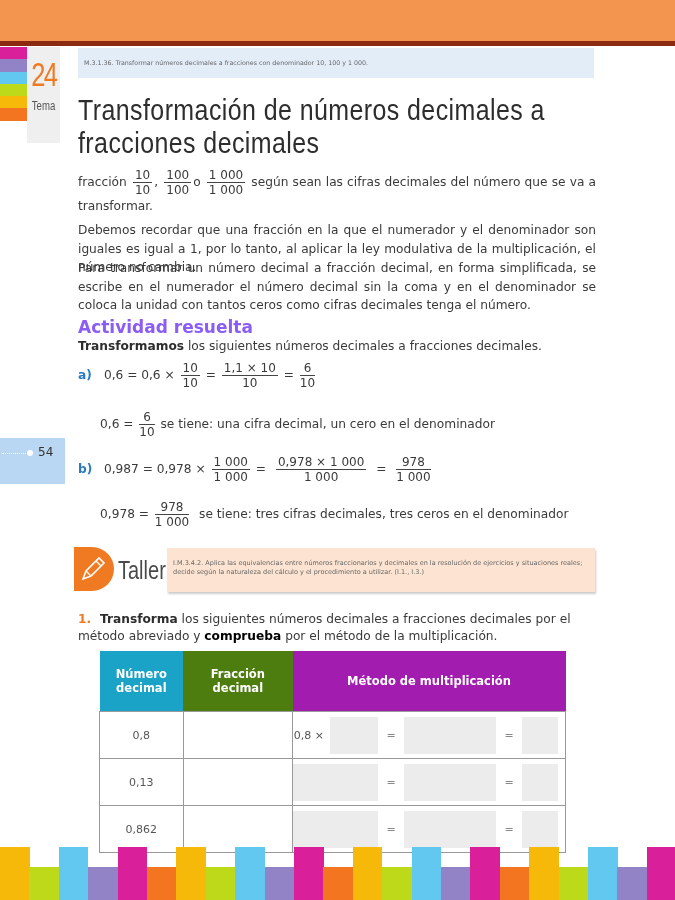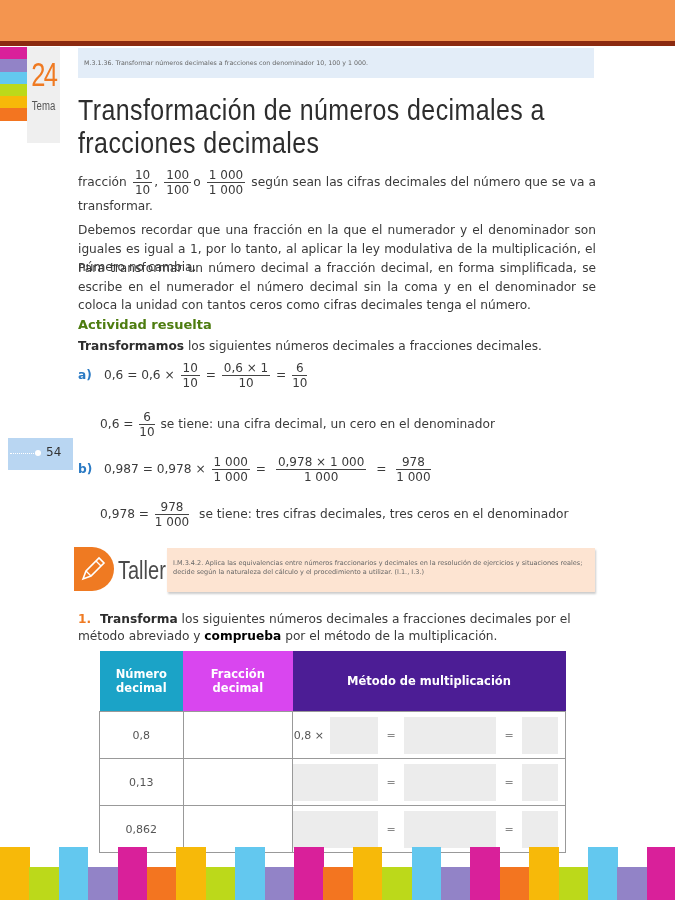--- a/index.html
+++ b/index.html
@@ -12,22 +12,22 @@
   .badge .num{font-family:"Liberation Sans",sans-serif;font-size:34px;color:#ef7a22;line-height:38px;margin-top:8px;letter-spacing:-2px;transform:scaleX(0.75);display:block;}
   .badge .tema{font-size:12px;color:#555;transform:scaleX(0.8);display:block;margin-top:6px;font-family:"Liberation Sans",sans-serif;}
   .skill{position:absolute;left:78px;top:48px;width:516px;height:30px;background:#e3edf8;font-size:6.3px;color:#666;line-height:30px;padding-left:6px;box-sizing:border-box;}
   .title{position:absolute;left:78px;top:94px;width:520px;font-family:"Liberation Sans",sans-serif;font-size:29px;line-height:33px;color:#2d2d2d;transform:scaleX(0.86);transform-origin:left top;letter-spacing:0.5px;width:610px;}
   .para{position:absolute;left:78px;width:518px;font-size:12.2px;line-height:18.5px;color:#3a3a3a;text-align:justify;}
   .frac{display:inline-block;vertical-align:middle;text-align:center;margin:0 2px;}
   .frac span{display:block;line-height:14px;font-size:12px;}
   .frac .n{border-bottom:1px solid #444;padding:0 2px;}
   .mathline{position:absolute;font-size:12.2px;color:#3a3a3a;white-space:nowrap;}
   .lab{color:#2a7ac4;font-weight:bold;display:inline-block;width:22px;}
-  .h-orange{position:absolute;left:78px;top:317px;font-size:13px;color:#4d7c0f;font-weight:bold;}
-  .pagetab{position:absolute;left:8px;top:438px;width:65px;height:32px;background:#b9d6f2;}
+  .h-orange{position:absolute;left:78px;top:317px;font-size:17px;color:#8b5cf6;font-weight:bold;}
+  .pagetab{position:absolute;left:0;top:438px;width:65px;height:46px;background:#b9d6f2;}
   .pagetab .dots{position:absolute;left:2px;top:15px;width:26px;border-top:1px dotted #fff;}
   .pagetab .dot{position:absolute;left:27px;top:12px;width:6px;height:6px;border-radius:50%;background:#fff;}
   .pagetab .pnum{position:absolute;left:38px;top:7px;font-size:12px;color:#333;}
   .taller-icon{position:absolute;left:74px;top:547px;width:40px;height:44px;background:#ef7a22;border-radius:0 22px 22px 0;}
   .taller-icon svg{position:absolute;left:4px;top:7px;}
   .taller-word{position:absolute;left:118px;top:556px;font-family:"Liberation Sans",sans-serif;font-size:25px;color:#4a4a4a;transform:scaleX(0.8);transform-origin:left top;}
   .taller-box{position:absolute;left:167px;top:548px;width:428px;height:44px;background:#fde4d2;box-shadow:1px 2px 2px #ccc;font-size:6.5px;color:#666;line-height:9px;padding:11px 0 0 6px;box-sizing:border-box;}
   .ex{position:absolute;left:78px;top:611px;width:520px;font-size:12.2px;line-height:17px;}
   .ex .n{color:#ef7a22;font-weight:bold;display:inline-block;width:22px;}
   table{position:absolute;left:99px;top:651px;width:467px;border-collapse:collapse;font-size:11px;}
@@ -75,21 +75,21 @@
 <div class="para" style="top:259px;">Para transformar un número decimal a fracción decimal, en forma simplificada, se escribe en el numerador el número decimal sin la coma y en el denominador se coloca la unidad con tantos ceros como cifras decimales tenga el número.</div>
 
 <div class="h-orange">Actividad resuelta</div>
 <div class="para" style="top:337px;"><b style="color:#2d2d2d">Transformamos</b><span> los siguientes números decimales a fracciones decimales.</span></div>
 
 <div class="mathline" style="left:78px;top:361px;">
   <span class="lab">a)</span>
   <span>0,6 = 0,6 ×</span>
   <span class="frac"><span class="n">10</span><span>10</span></span>
   <span>=</span>
-  <span class="frac"><span class="n">0,6 × 1</span><span>10</span></span>
+  <span class="frac"><span class="n">1,1 × 10</span><span>10</span></span>
   <span>=</span>
   <span class="frac"><span class="n">6</span><span>10</span></span>
 </div>
 <div class="mathline" style="left:100px;top:410px;">
   <span>0,6 =</span>
   <span class="frac"><span class="n">6</span><span>10</span></span>
   <span>se tiene: una cifra decimal, un cero en el denominador</span>
 </div>
 
 <div class="pagetab">
@@ -123,22 +123,22 @@
 <div class="taller-box">I.M.3.4.2. Aplica las equivalencias entre números fraccionarios y decimales en la resolución de ejercicios y situaciones reales; decide según la naturaleza del cálculo y el procedimiento a utilizar. (I.1., I.3.)</div>
 
 <div class="ex">
   <span class="n">1.</span><b style="color:#2d2d2d">Transforma</b><span> los siguientes números decimales a fracciones decimales por el método abreviado y </span><b style="color:#000000">comprueba</b><span> por el método de la multiplicación.</span>
 </div>
 
 <table>
   <thead>
     <tr>
       <th style="width:67px;background:#1ba3c7;">Número decimal</th>
-      <th style="width:112px;background:#d946ef;text-align:center;">Fracción decimal</th>
-      <th style="background:#4c1d95;">Método de multiplicación</th>
+      <th style="width:112px;background:#4d7c0f;text-align:center;">Fracción decimal</th>
+      <th style="background:#a21caf;">Método de multiplicación</th>
     </tr>
   </thead>
   <tbody id="tbody">
       <tr>
         <td>0,8</td>
    <td></td>
    <td>
           <div class="cellrow">
             <span>0,8 ×</span>
             <div class="box" style="width:48px"></div>

